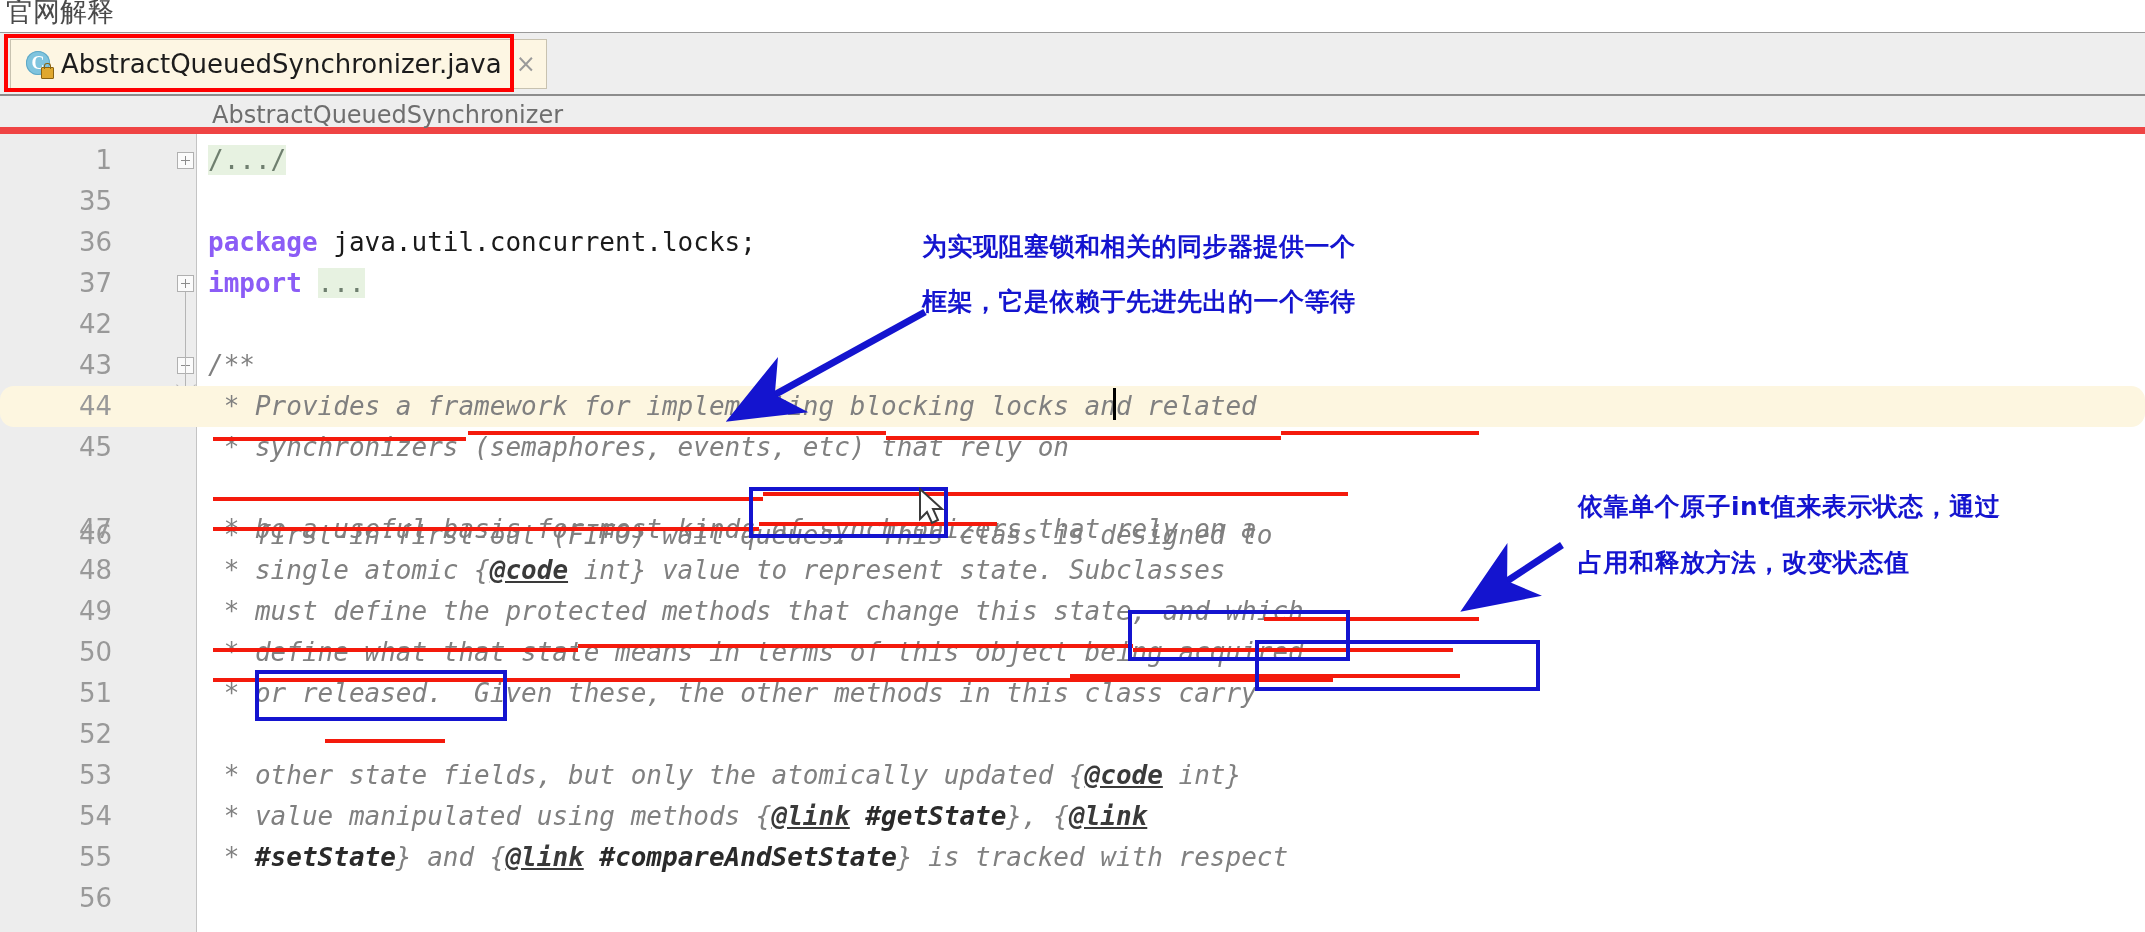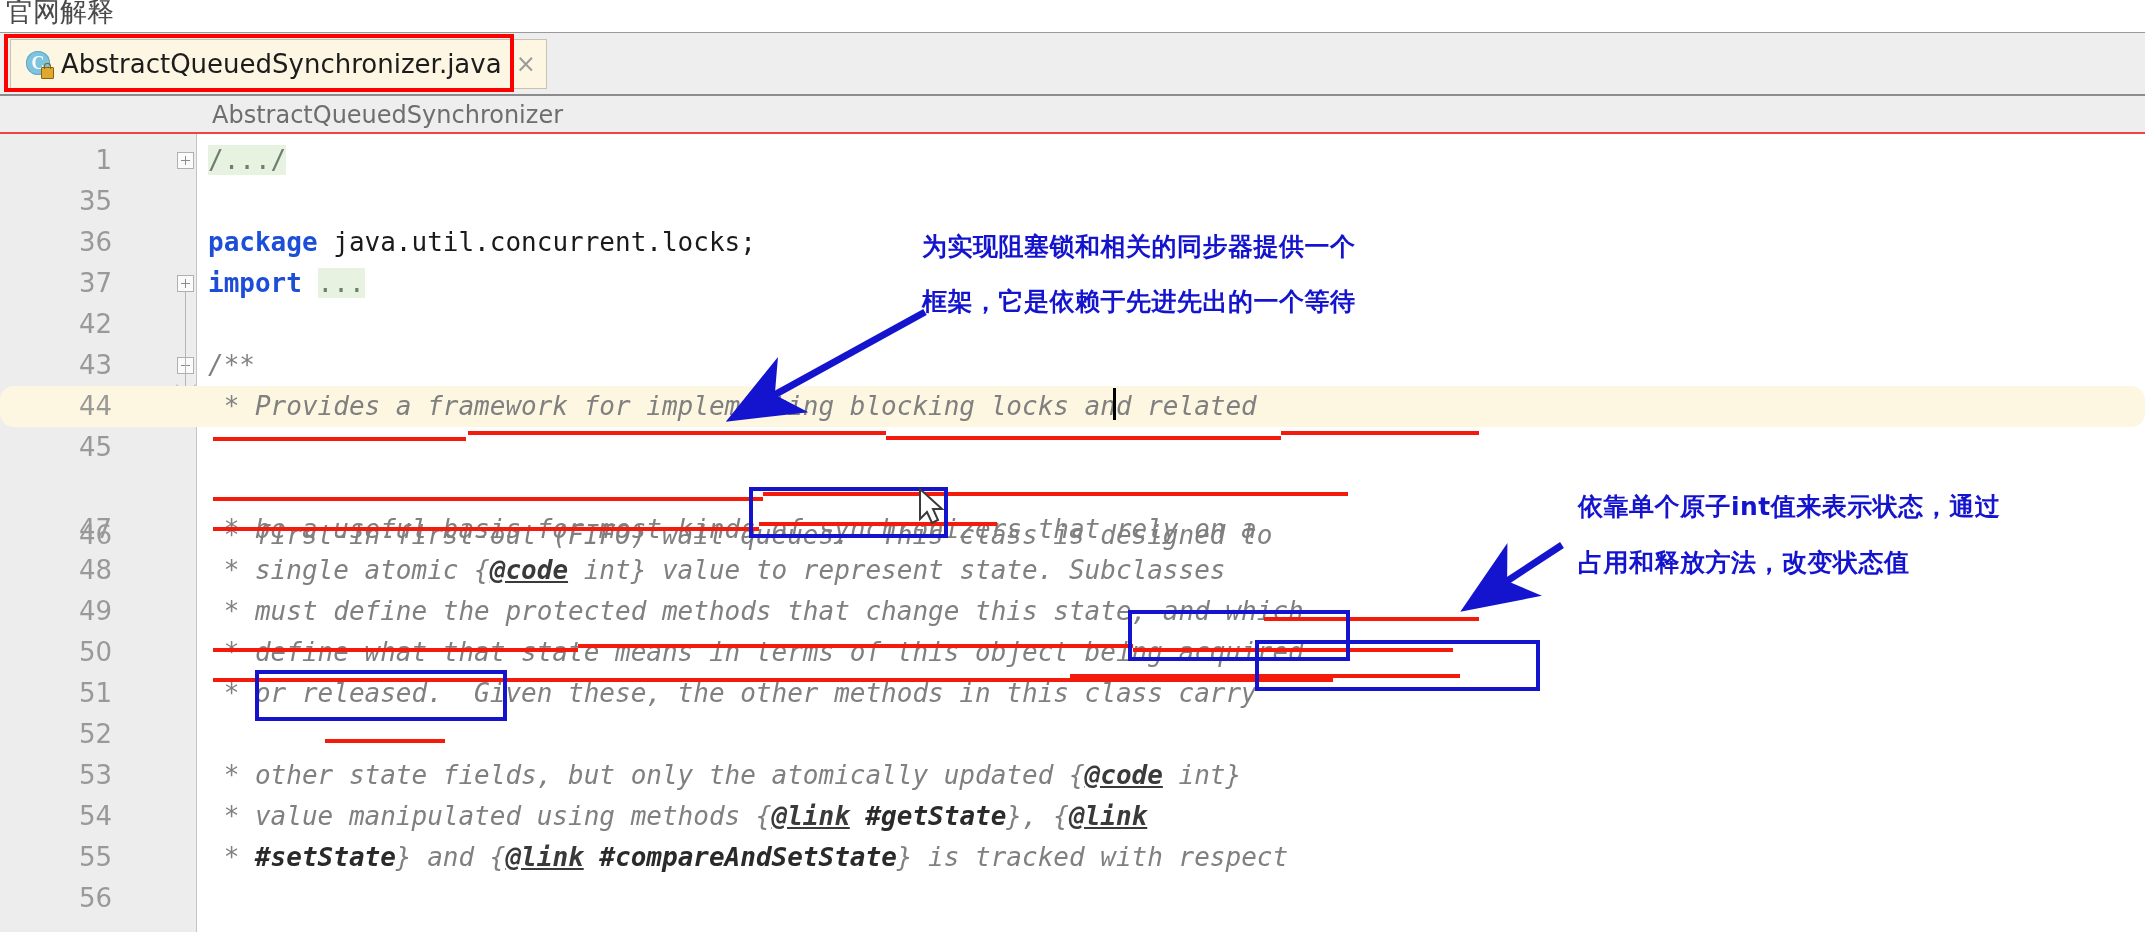--- a/index.html
+++ b/index.html
@@ -129,21 +129,21 @@
     box-sizing: border-box;
     pointer-events: none;
   }
 
   
   .breadcrumb {
     position: absolute;
     left: 0; top: 63px;
     width: 2145px; height: 38px;
     background: #eeeeee;
-    border-bottom: 2px solid #ef4444;
+    border-bottom: 7px solid #ef4444;
     box-sizing: border-box;
   }
   .breadcrumb-text {
     position: absolute;
     left: 212px; top: 5px;
     font-family: "DejaVu Sans", sans-serif;
     font-size: 24px;
     color: #6e6e6e;
     white-space: nowrap;
   }
@@ -192,21 +192,21 @@
   }
   .code {
     position: absolute;
     left: 208px; top: 0;
     line-height: 41px;
     font-family: "DejaVu Sans Mono", monospace;
     font-size: 26px;
     color: #808080;
     white-space: pre;
   }
-  .code .kw { color: #1d4ed8; font-weight: bold; }
+  .code .kw { color: #8b5cf6; font-weight: bold; }
   .code .plain { color: #1a1a1a; }
   .code .fold-ph {
     background: #e7f2e1;
     color: #6f7f6f;
   }
   .code .jdoc { font-style: italic; color: #808080; }
   .code .tag { font-style: italic; font-weight: bold; color: #3a3a3a; text-decoration: underline; }
   .code .taglink { font-style: italic; font-weight: bold; color: #2a2a2a; }
 
   
@@ -341,20 +341,21 @@
         <div class="line" style="top: 211px;">
           <span class="lineno">43</span>
           <span class="code"><span class="jdoc">/**</span></span>
         </div>
         <div class="line current" style="top: 252px;">
           <span class="lineno">44</span>
           <span class="code"><span class="jdoc"> * Provides a framework for implementing blocking locks and related</span></span>
         </div>
         <div class="line" style="top: 293px;">
           <span class="lineno">45</span>
+          <span class="code"><span class="jdoc"> * synchronizers (semaphores, events, etc) that rely on</span></span>
         </div>
         <div class="line" style="top: 334px; margin-top: 47px;">
           <span class="lineno">46</span>
           <span class="code"><span class="jdoc"> * first-in-first-out (FIFO) wait queues.  This class is designed to</span></span>
         </div>
         <div class="line" style="top: 375px;">
           <span class="lineno">47</span>
           <span class="code"><span class="jdoc"> * be a useful basis for most kinds of synchronizers that rely on a</span></span>
         </div>
         <div class="line" style="top: 416px;">

